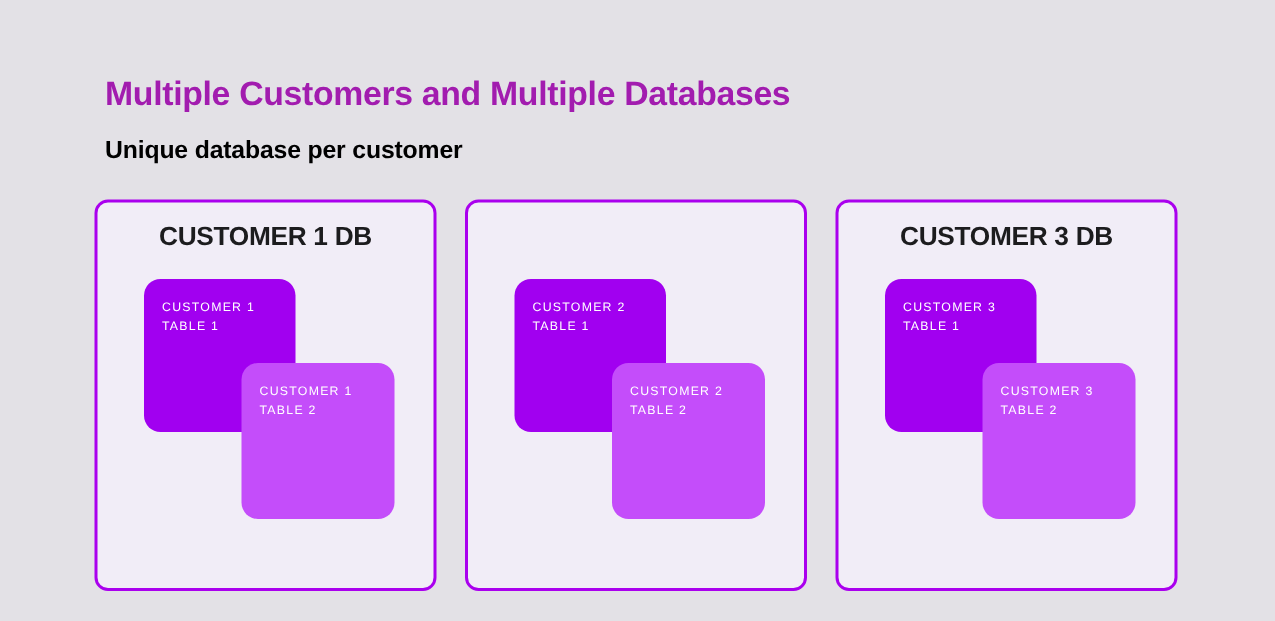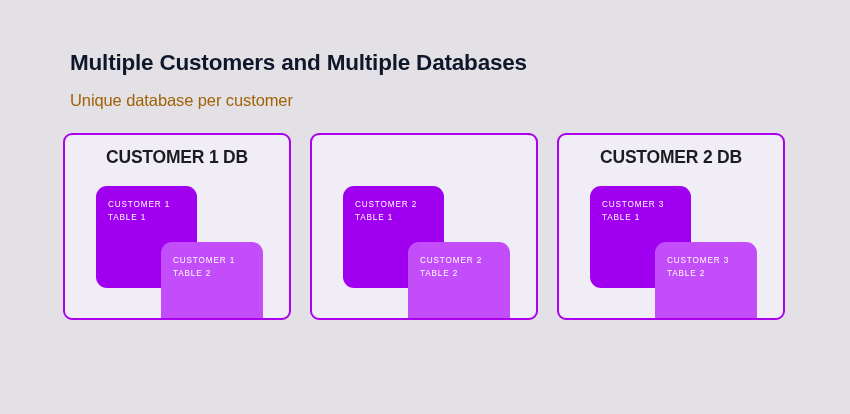--- a/index.html
+++ b/index.html
@@ -22,32 +22,32 @@
     height: 414px;
   }
 
   
   .page-title {
     position: absolute;
     left: 70px;
     top: 52px;
     font-size: 22.5px;
     font-weight: bold;
-    color: #0f172a;
+    color: #a21caf;
     letter-spacing: -0.2px;
     white-space: nowrap;
     line-height: 1;
   }
   .page-subtitle {
     position: absolute;
     left: 70px;
     top: 92px;
     font-size: 16.5px;
-    font-weight: normal;
-    color: #a16207;
+    font-weight: bold;
+    color: #000000;
     letter-spacing: -0.1px;
     white-space: nowrap;
     line-height: 1;
   }
 
   
   .card-row {
     position: absolute;
     left: 63px;
     top: 133px;
@@ -55,21 +55,21 @@
     height: 243px;
     display: flex;
     flex-direction: row;
     justify-content: space-between;
   }
 
   .db-card {
     position: relative;
     box-sizing: border-box;
     width: 228px;
-    height: 187px;
+    height: 261px;
     background: #f1edf7;
     border: 2px solid #aa00ee;
     border-radius: 9px;
     overflow: hidden;
   }
 
   .db-card-title {
     position: absolute;
     top: 13px;
     left: 0;
@@ -144,21 +144,21 @@
         <div class="table-label">CUSTOMER 2</div>
         <div class="table-label">TABLE 1</div>
       </div>
       <div class="table-box secondary">
         <div class="table-label">CUSTOMER 2</div>
         <div class="table-label">TABLE 2</div>
       </div>
     </div>
 
     <div class="db-card">
-      <div class="db-card-title">CUSTOMER 2 DB</div>
+      <div class="db-card-title">CUSTOMER 3 DB</div>
       <div class="table-box primary">
         <div class="table-label">CUSTOMER 3</div>
         <div class="table-label">TABLE 1</div>
       </div>
       <div class="table-box secondary">
         <div class="table-label">CUSTOMER 3</div>
         <div class="table-label">TABLE 2</div>
       </div>
     </div>
 

